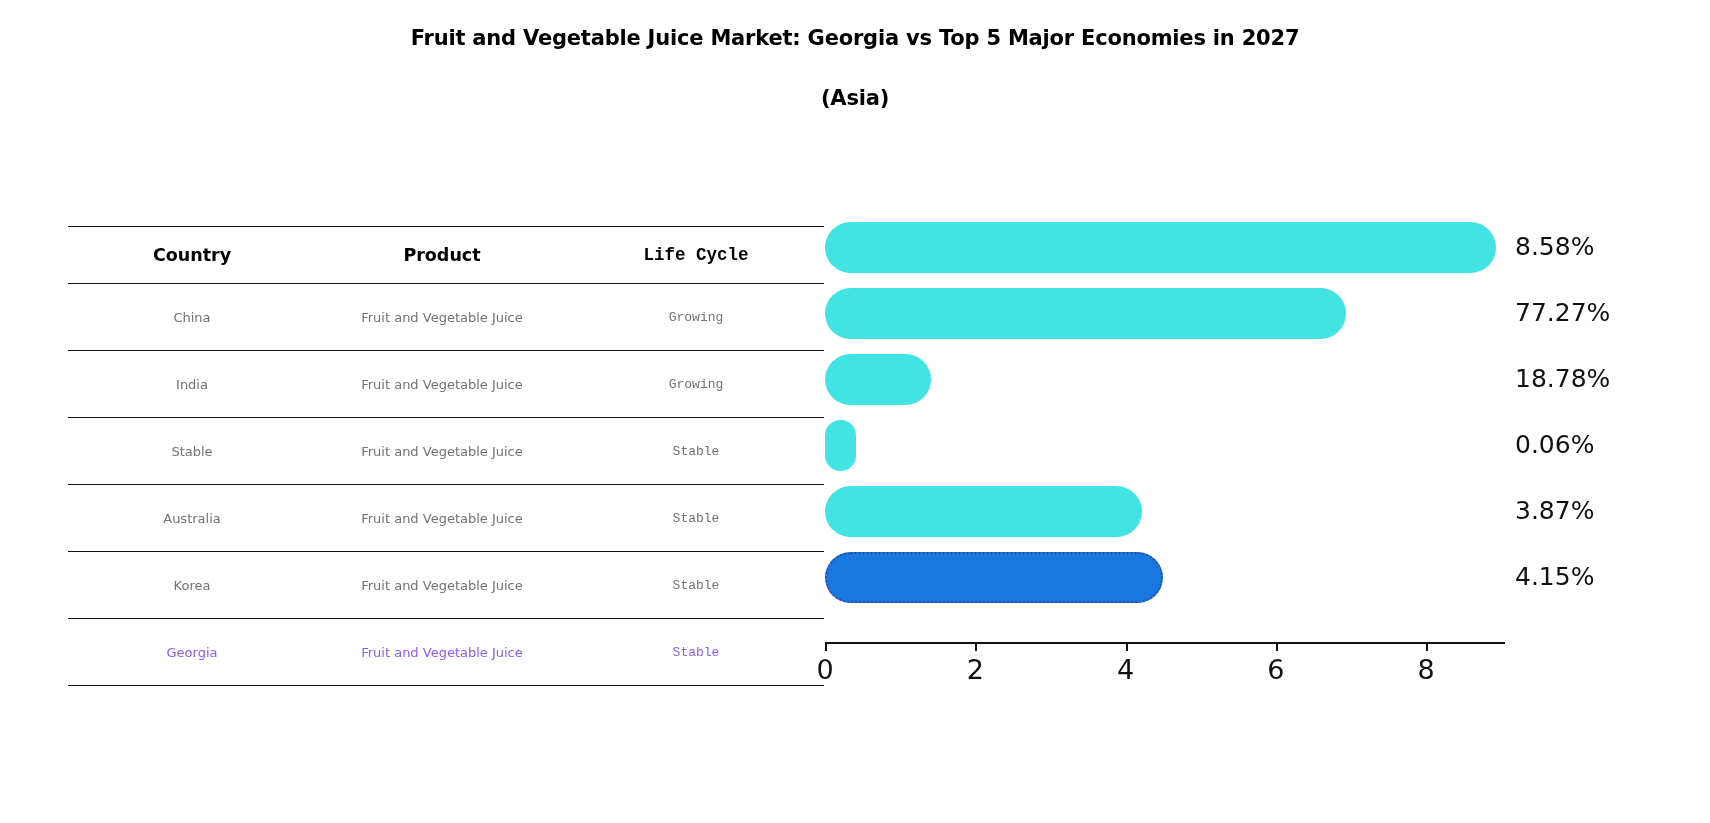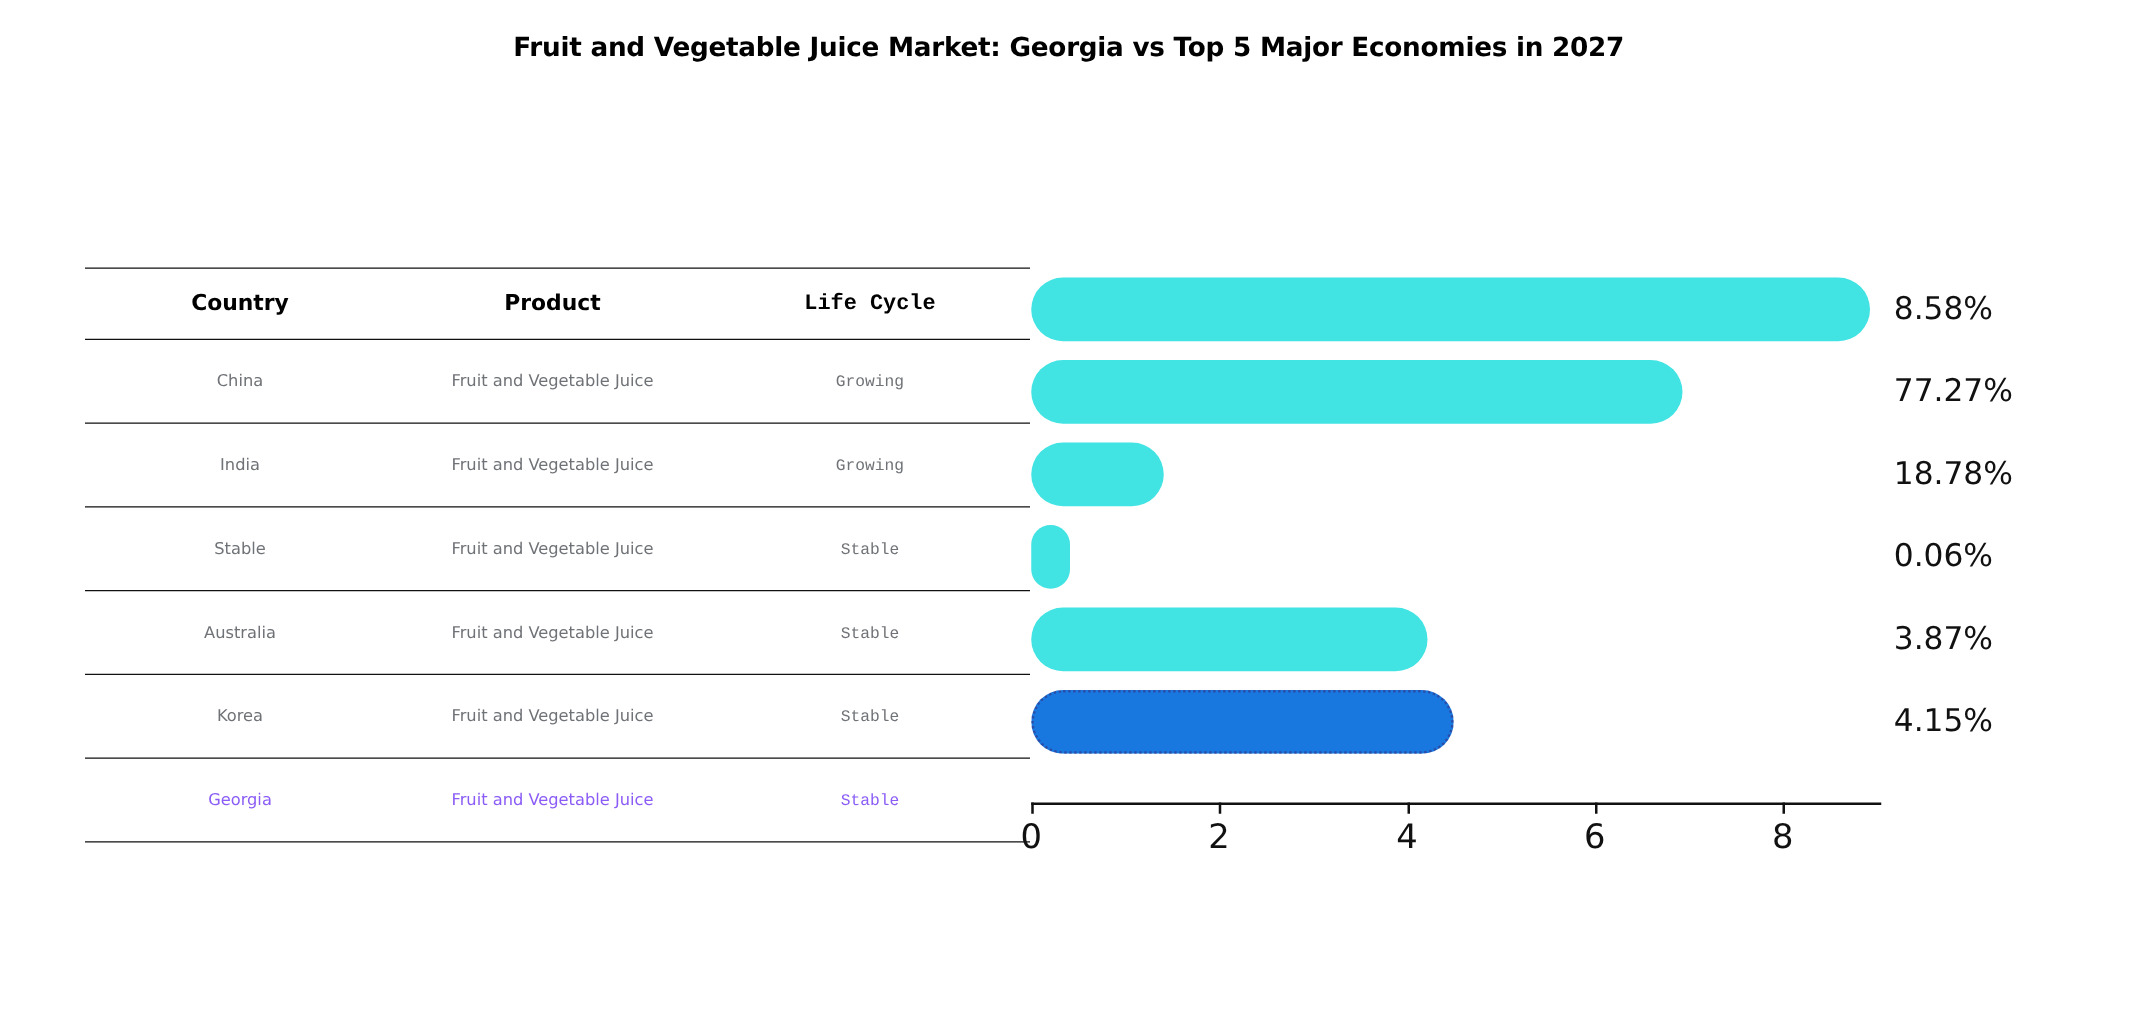--- a/index.html
+++ b/index.html
@@ -29,21 +29,21 @@
     color: #000000;
     line-height: 60px;
     letter-spacing: -0.2px;
     white-space: nowrap;
   }
 
   
   #table-panel {
     position: absolute;
     left: 68px;
-    top: 214px;
+    top: 226px;
     width: 756px;
   }
   .rule {
     height: 0;
     border-top: 1.6px solid #111111;
     width: 756px;
   }
   .row {
     height: 66px;
     display: flex;
@@ -140,20 +140,21 @@
     color: #111111;
     transform: translateX(-50%);
     white-space: nowrap;
   }
 </style>
 </head>
 <body>
 
 <div id="title-block">
   <div class="title-line">Fruit and Vegetable Juice Market: Georgia vs Top 5 Major Economies in 2027</div>
+  <div class="title-line">(Asia)</div>
 </div>
 
 <div id="table-panel">
   <div class="rule"></div>
 
   <div class="row head-row">
     <div class="cell c-country">Country</div>
     <div class="cell c-product">Product</div>
     <div class="cell c-lifecycle">Life Cycle</div>
   </div>

